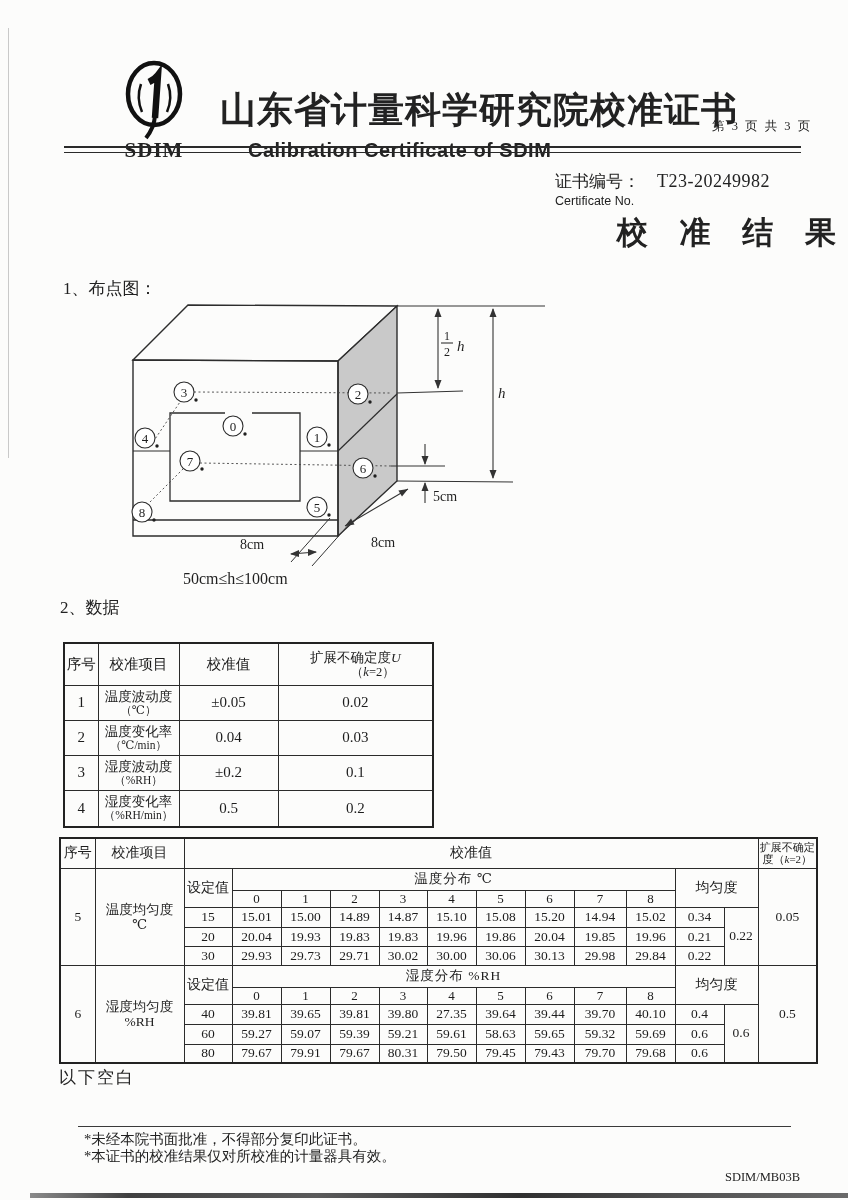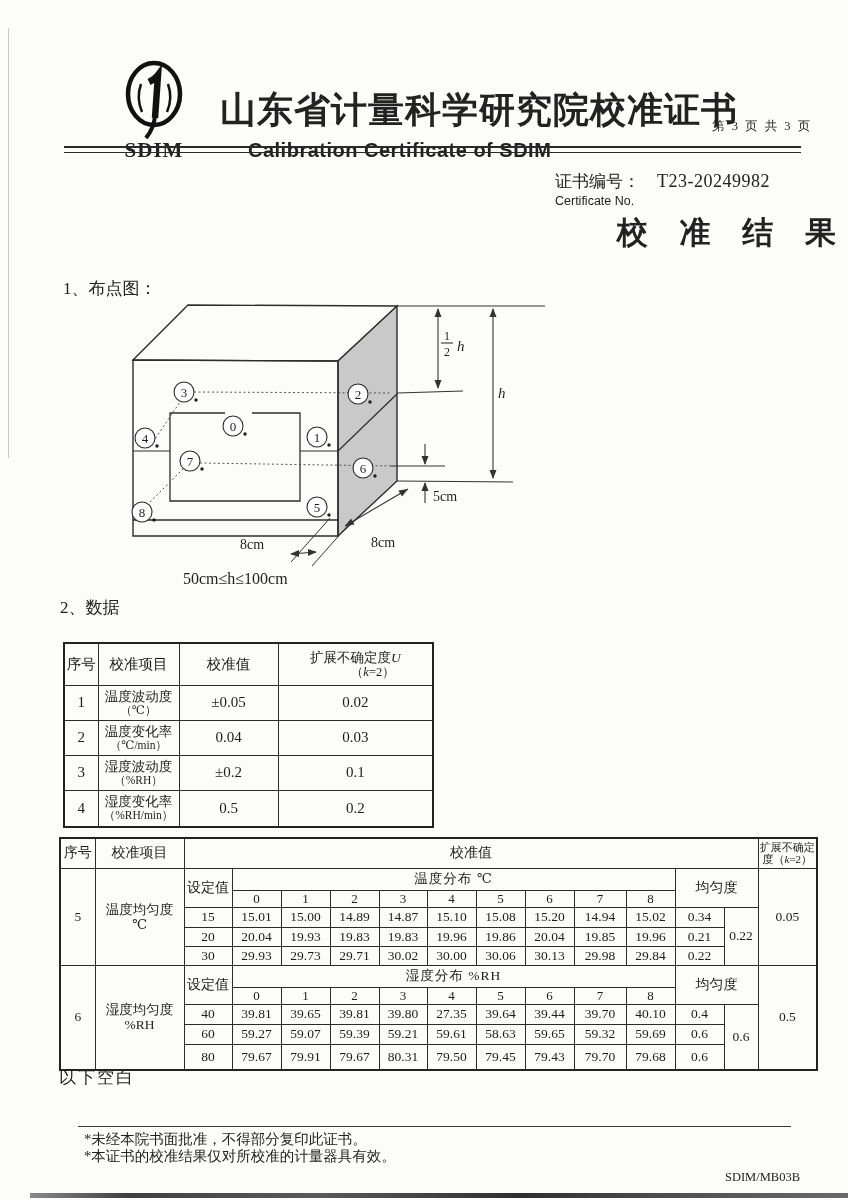--- a/index.html
+++ b/index.html
@@ -374,21 +374,21 @@
         <td class="num">59.07</td>
         <td class="num">59.39</td>
         <td class="num">59.21</td>
         <td class="num">59.61</td>
         <td class="num">58.63</td>
         <td class="num">59.65</td>
         <td class="num">59.32</td>
         <td class="num">59.69</td>
         <td class="num">0.6</td>
       </tr>
-      <tr style="height:26px">
+      <tr style="height:19px">
         <td class="num">80</td>
         <td class="num">79.67</td>
         <td class="num">79.91</td>
         <td class="num">79.67</td>
         <td class="num">80.31</td>
         <td class="num">79.50</td>
         <td class="num">79.45</td>
         <td class="num">79.43</td>
         <td class="num">79.70</td>
         <td class="num">79.68</td>

